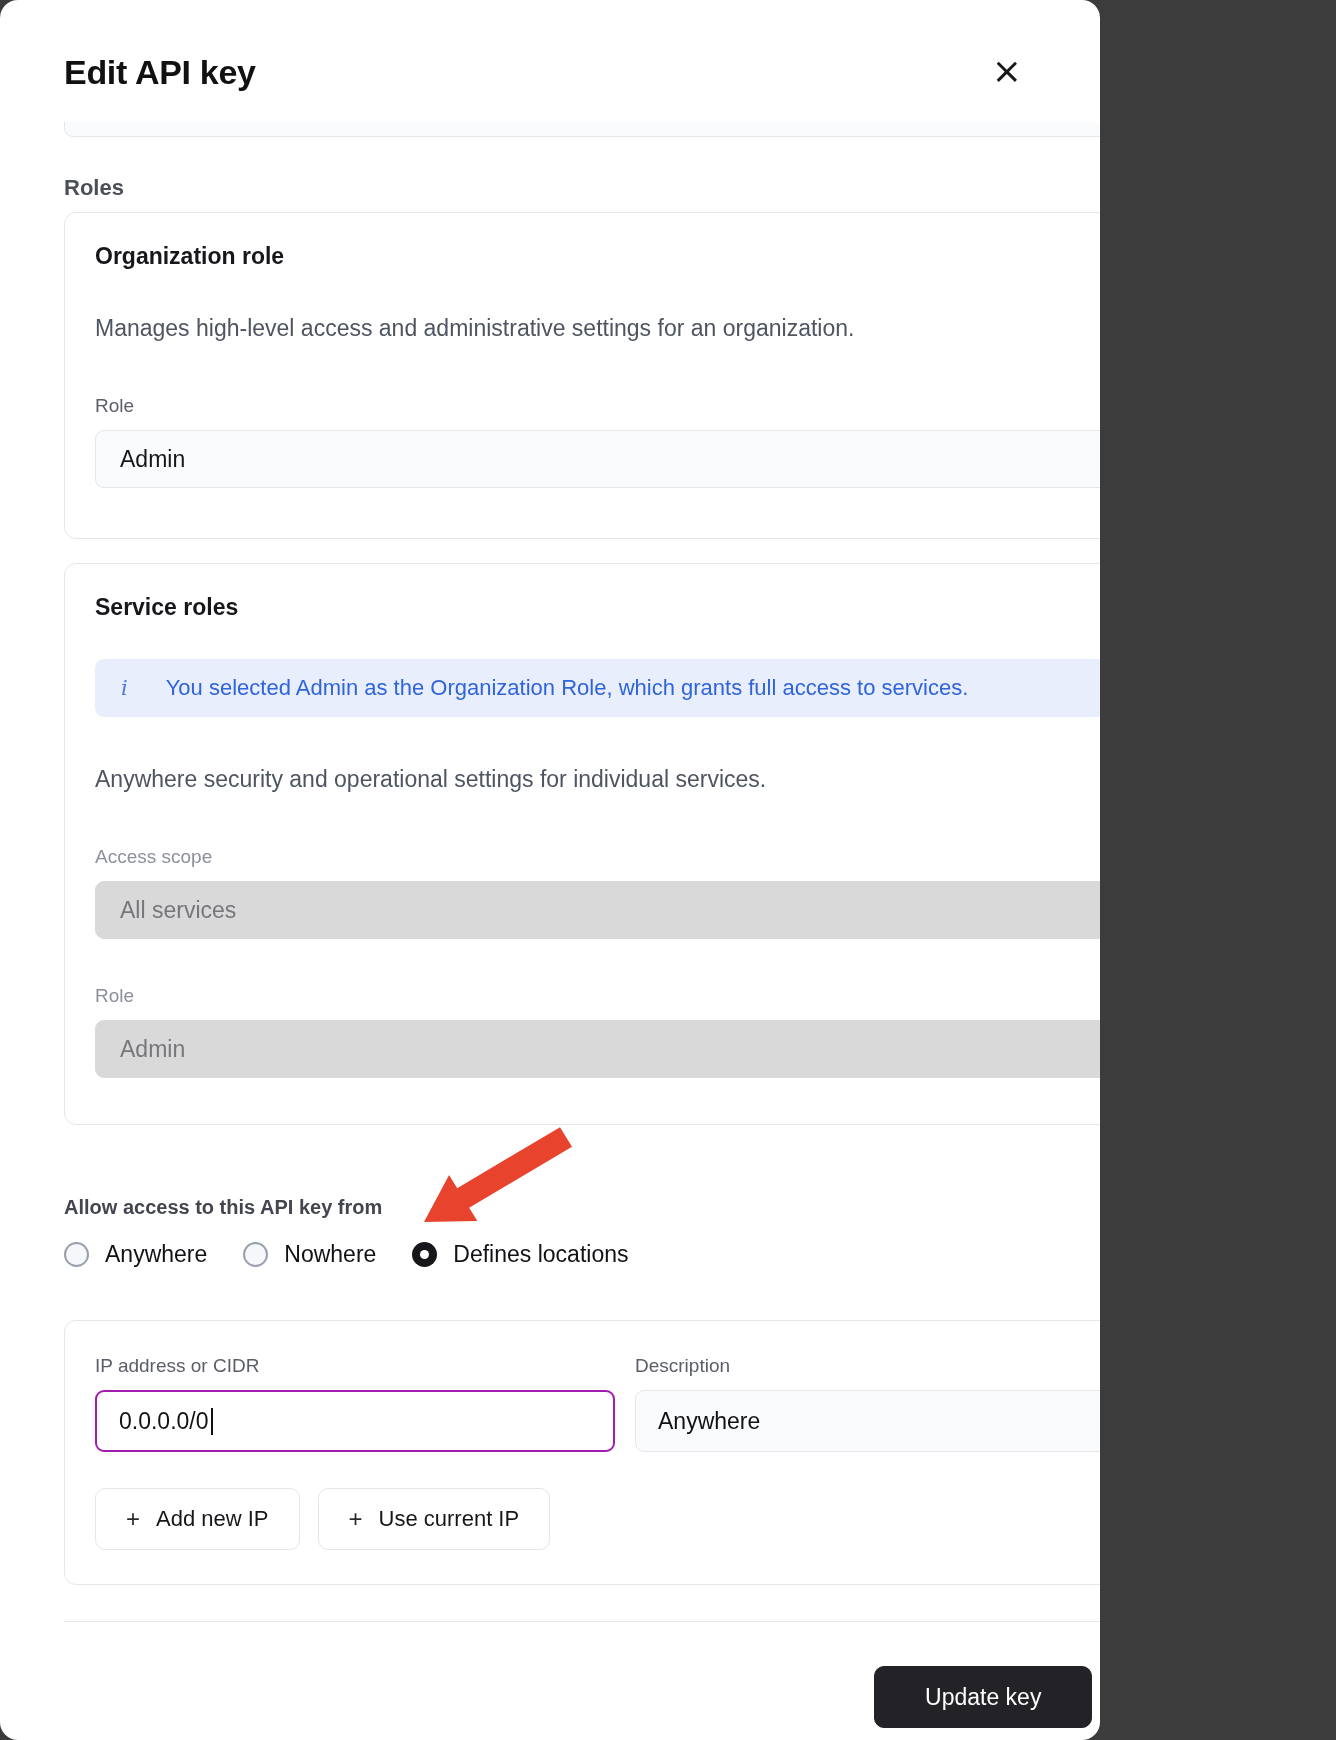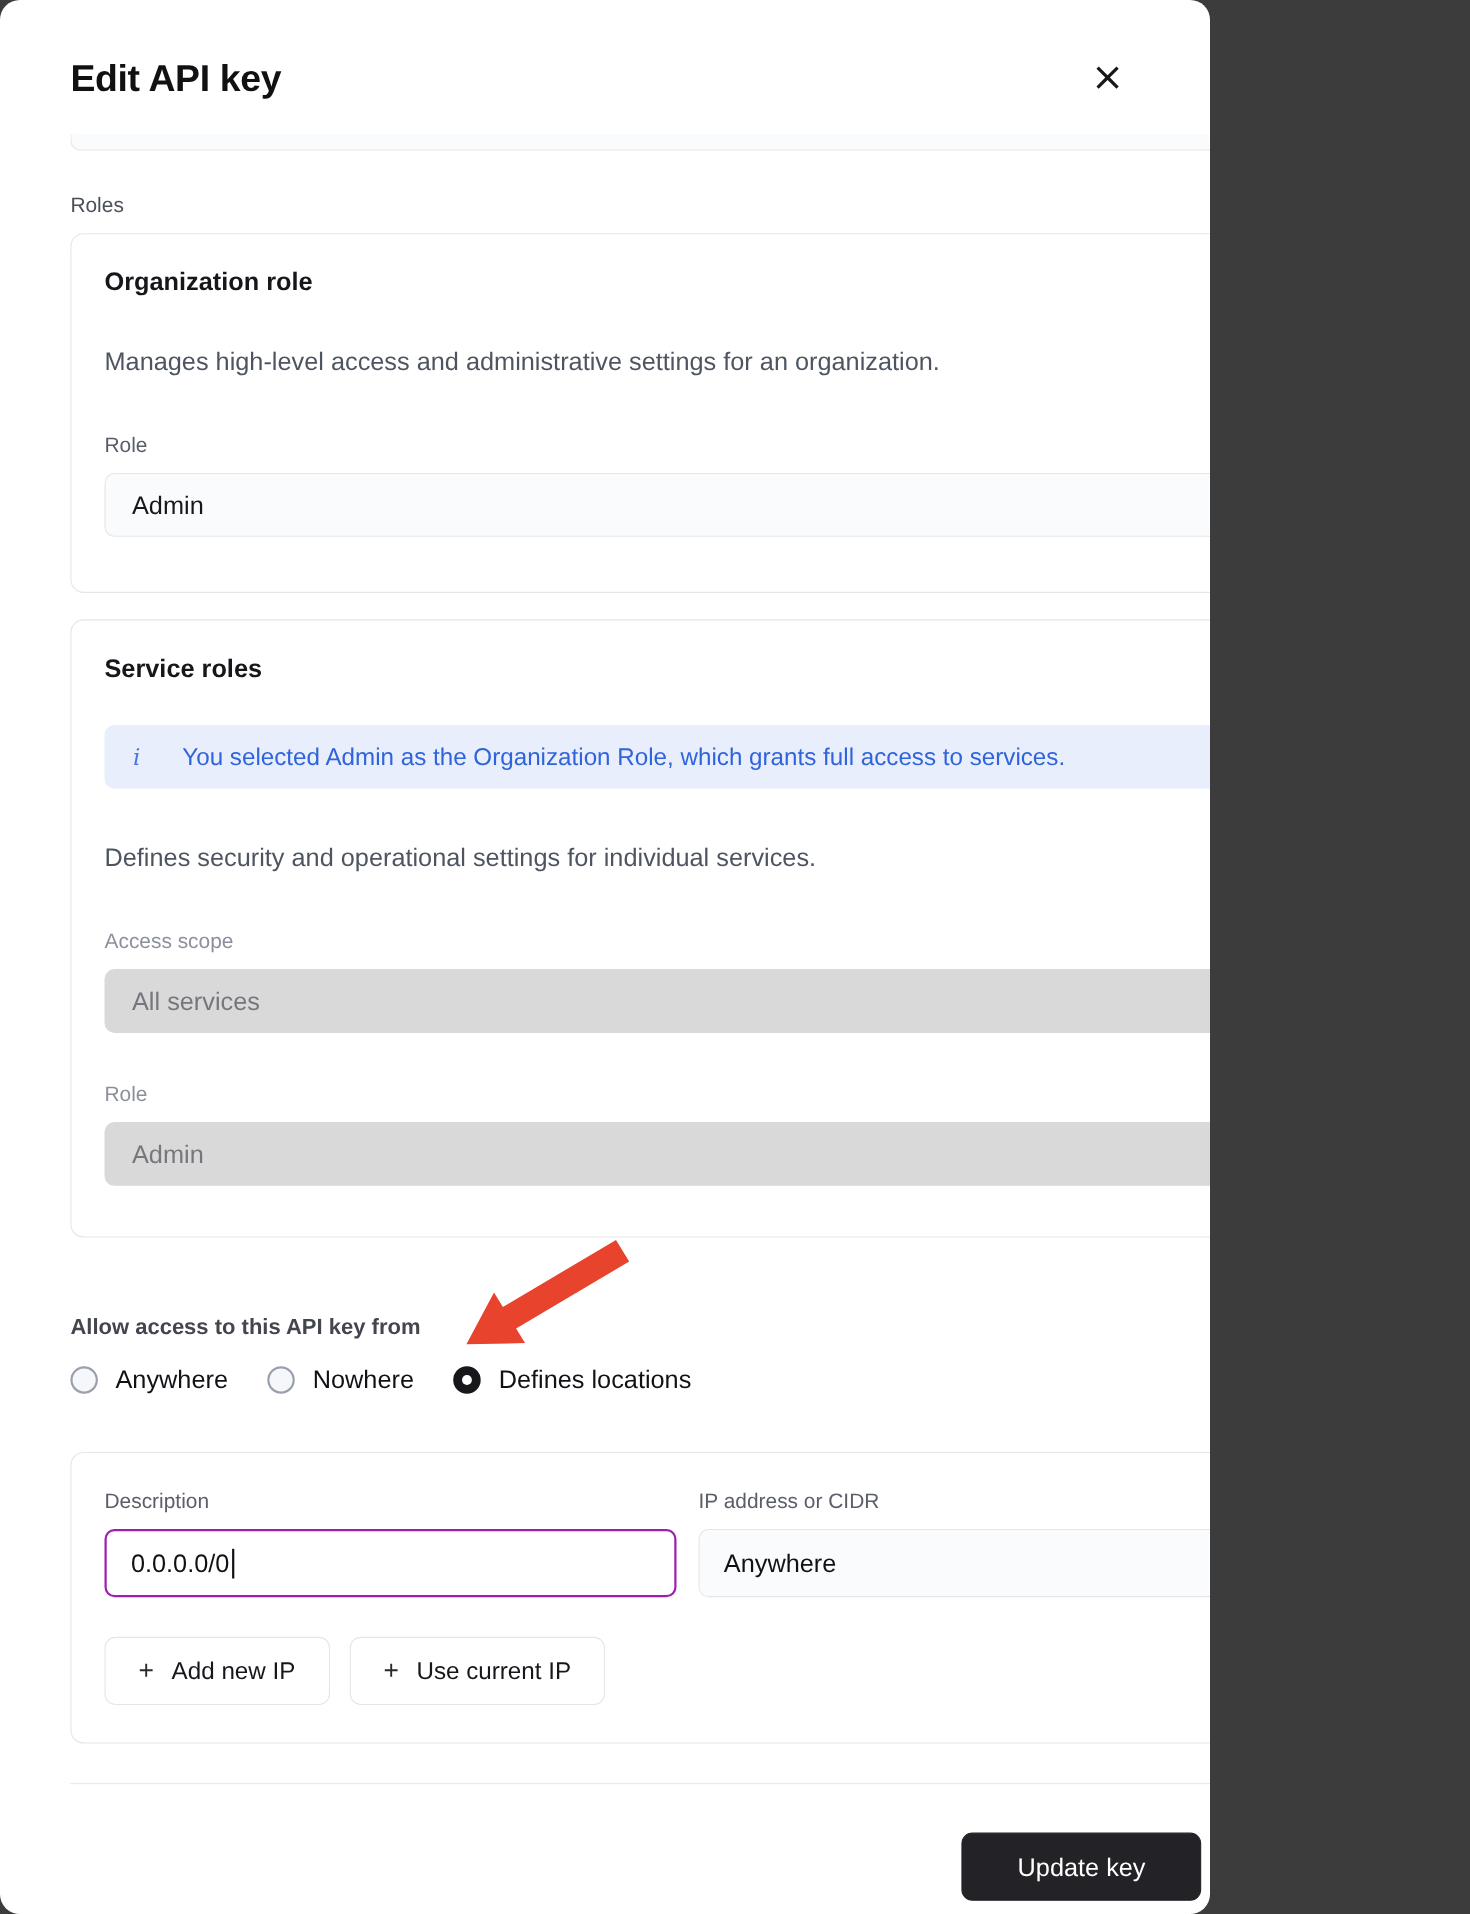--- a/index.html
+++ b/index.html
@@ -31,21 +31,21 @@
 
   
   .sliver-input {
     margin-top: 28px;
     width: 1174px; height: 15px;
     background: #fafbfd;
     border: 1px solid #e5e6ea; border-top: none;
     border-radius: 0 0 9px 9px;
   }
 
-  .section-label { margin-top: 40px; font-size: 19px; line-height: 22px; color: #4b4f58; font-weight: 400; }
+  .section-label { margin-top: 40px; font-size: 22px; line-height: 22px; color: #4b4f58; font-weight: 700; }
 
   
   .card {
     width: 1176px;
     border: 1px solid #e5e6ea;
     border-radius: 12px;
     background: #fff;
   }
   .org-card { margin-top: 13px; padding: 30px 30px 50px 30px; }
   .svc-card { margin-top: 24px; padding: 30px 30px 46px 30px; }
@@ -190,21 +190,21 @@
         </svg>
       </div>
     </div>
 
     <div class="card svc-card">
       <div class="card-title">Service roles</div>
       <div class="banner">
         <span class="info-i">i</span>
         <span class="banner-text">You selected Admin as the Organization Role, which grants full access to services.</span>
       </div>
-      <div class="card-desc">Defines security and operational settings for individual services.</div>
+      <div class="card-desc">Anywhere security and operational settings for individual services.</div>
       <div class="field-label dim svc-label-1">Access scope</div>
       <div class="select disabled">
         <span>All services</span>
         <svg class="chev" width="22" height="26" viewBox="0 0 22 26">
           <polyline points="5,10 11,4 17,10" fill="none" stroke="#76767d" stroke-width="2.4" stroke-linecap="round" stroke-linejoin="round"></polyline>
           <polyline points="5,16 11,22 17,16" fill="none" stroke="#76767d" stroke-width="2.4" stroke-linecap="round" stroke-linejoin="round"></polyline>
         </svg>
       </div>
       <div class="field-label dim svc-label-2">Role</div>
       <div class="select disabled">
@@ -231,22 +231,22 @@
         <svg class="annotation-arrow" width="172" height="108" viewBox="0 0 172 108">
           <polygon points="16,95 41.1,48 49.2,61.2 152,0.2 164,19.8 61.2,80.8 69.3,94" fill="#e8432d"></polygon>
         </svg>
         <span class="radio-circle checked"></span>
         <span>Defines locations</span>
       </div>
     </div>
 
     <div class="ip-card">
       <div class="ip-labels">
+        <div class="field-label">IP address or CIDR</div>
         <div class="field-label">Description</div>
-        <div class="field-label">IP address or CIDR</div>
       </div>
       <div class="ip-inputs">
         <div class="text-input focused">
           <span>0.0.0.0/0</span>
           <span class="caret"></span>
         </div>
         <div class="text-input plain">
           <span>Anywhere</span>
         </div>
       </div>

